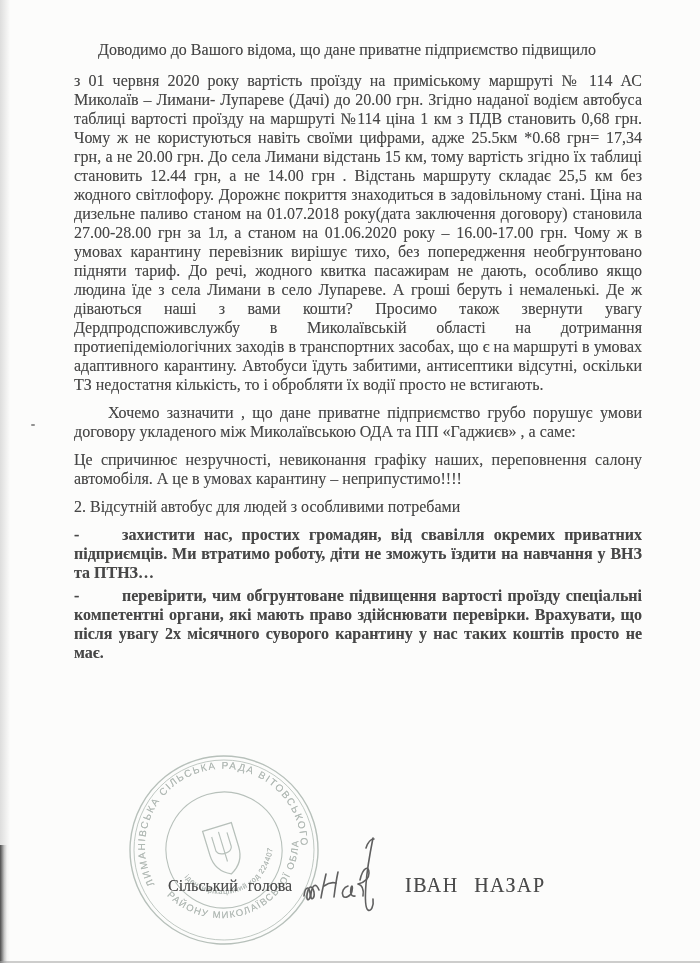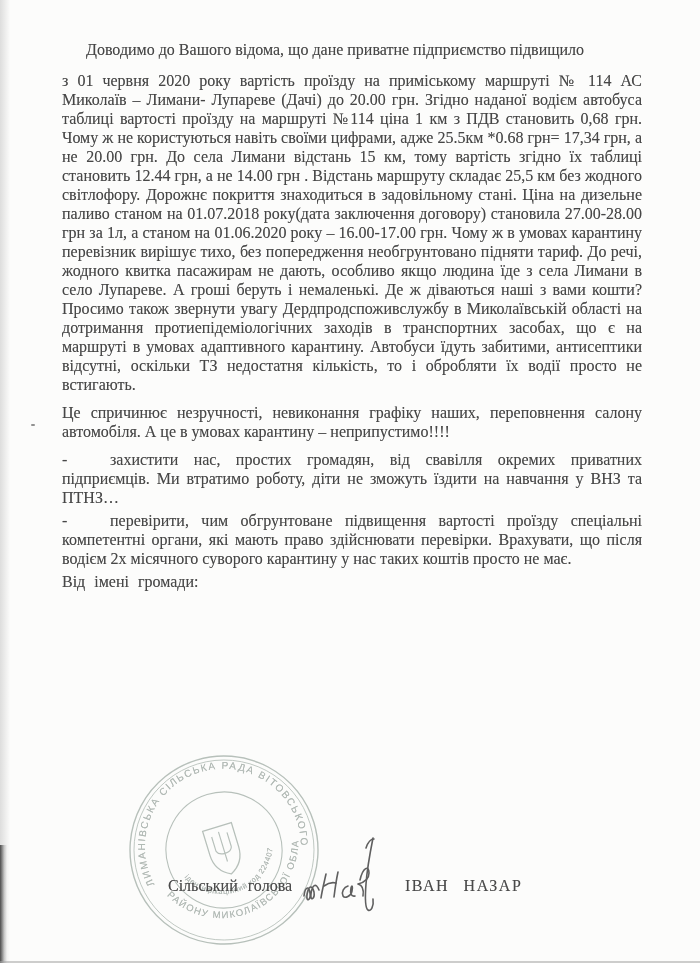--- a/index.html
+++ b/index.html
@@ -36,36 +36,36 @@
   .speck {
     position:absolute; left:31px; top:424px; width:4px; height:2px;
     background:rgba(100,100,100,0.7); border-radius:1px;
   }
 
   .content {
     position:absolute; left:62px; top:40px; width:580px;
     text-align:justify;
     z-index:2;
   }
-  .content p { margin:0 0 9px 0; }
+  .content p { margin:0 0 9px 12px; }
   .intro   { text-indent:24px; margin-bottom:12px !important; }
   .notice  { text-indent:34px; }
   .request-heading { text-indent:34px; }
-  .req { margin-bottom:4px !important; }
+  .req { margin-bottom:4px !important;font-weight:bold; }
   .req .bullet { display:inline-block; width:48px; }
   .closing { margin:0 !important; word-spacing:5px; }
 
   
   .sig-label {
     position:absolute; left:168px; top:876px;
     font-size:16px; color:#4a4a4a; word-spacing:6px; z-index:3;text-align:right;
   }
   .sig-name {
     position:absolute; left:405px; top:876px;
-    font-size:16px; color:#4a4a4a; letter-spacing:1.5px; word-spacing:9px; z-index:3;
+    font-size:20px; color:#4a4a4a; letter-spacing:1.5px; word-spacing:9px; z-index:3;
   }
 
   
   .seal {
     position:absolute; left:124px; top:750px; width:200px; height:200px;
     transform:rotate(-17deg);
     opacity:0.78; z-index:1;
   }
   .seal text { font-family:"Liberation Sans", sans-serif; fill:#9ba8a1; }
 
@@ -107,28 +107,29 @@
       <textPath href="#arcBottomOuter" startOffset="8%">РАЙОНУ МИКОЛАЇВСЬКОЇ ОБЛАСТІ</textPath>
     </text>
     <text font-size="7.5" letter-spacing="0.6">
       <textPath href="#arcBottomInner" startOffset="4%">ідентифікаційний код 22440788</textPath>
     </text>
   </svg>
 
   <div class="content">
     <p class="intro">Доводимо до Вашого відома, що дане приватне підприємство підвищило</p>
     <p>з 01 червня 2020 року вартість проїзду на приміському маршруті № 114  АС Миколаїв – Лимани- Лупареве (Дачі) до 20.00 грн. Згідно наданої водієм автобуса таблиці вартості проїзду на маршруті №114 ціна  1 км з ПДВ становить 0,68 грн. Чому ж не користуються навіть своїми цифрами, адже 25.5км *0.68 грн= 17,34 грн, а не 20.00 грн. До села Лимани відстань 15 км, тому вартість згідно їх таблиці становить 12.44 грн, а не 14.00 грн . Відстань маршруту складає 25,5 км без жодного світлофору. Дорожнє покриття знаходиться в задовільному стані.  Ціна на дизельне паливо станом на 01.07.2018 року(дата заключення договору) становила 27.00-28.00 грн за 1л, а станом на 01.06.2020 року – 16.00-17.00 грн. Чому ж в умовах карантину перевізник вирішує тихо, без попередження необгрунтовано підняти тариф. До речі, жодного квитка пасажирам не дають, особливо якщо людина їде з села Лимани в село Лупареве. А гроші беруть і немаленькі. Де ж діваються наші з вами кошти? Просимо також звернути увагу Дердпродспоживслужбу в Миколаївській області на дотримання протиепідеміологічних заходів в транспортних засобах, що є на маршруті в умовах адаптивного карантину. Автобуси  їдуть забитими, антисептики відсутні, оскільки ТЗ недостатня кількість, то і обробляти їх водії просто не встигають.</p>
+    <p class="notice">Хочемо зазначити , що дане приватне підприємство грубо порушує умови договору укладеного між Миколаївською ОДА та ПП «Гаджиєв» , а саме:</p>
 
     <p>Це спричинює незручності, невиконання графіку наших, переповнення салону автомобіля. А це в умовах карантину – неприпустимо!!!!</p>
+    <p>2. Відсутній автобус для людей з особливими потребами</p>
 
 
     <p class="req"><span class="bullet">-</span><span>захистити нас, простих громадян, від свавілля окремих приватних підприємців. Ми втратимо роботу, діти не зможуть їздити на навчання у ВНЗ та ПТНЗ…</span></p>
-    <p class="req"><span class="bullet">-</span><span>перевірити, чим обгрунтоване підвищення вартості проїзду  спеціальні компетентні органи, які мають право здійснювати перевірки. Врахувати, що після водієм 2х місячного суворого карантину у нас таких коштів просто не має.</span></p>
+    <p class="req"><span class="bullet">-</span><span>перевірити, чим обгрунтоване підвищення вартості проїзду  спеціальні компетентні органи, які мають право здійснювати перевірки. Врахувати, що після увагу 2х місячного суворого карантину у нас таких коштів просто не має.</span></p>
 
-    <p class="closing">Від імені громади:</p>
   </div>
 
   <span class="sig-label">Сільський голова</span>
   <span class="sig-name">ІВАН НАЗАР</span>
 
   <svg class="autograph" viewBox="0 0 84 94" aria-hidden="true">
     <g stroke="#5f5f5f" stroke-width="1.6" fill="none" stroke-linecap="round" stroke-linejoin="round">
       <path d="M4,62 c1,-9 5,-11 6,-3 c1,7 -4,10 -3,2 c1,-9 5,-11 7,-3 c1,7 -4,10 -3,2 c1,-9 5,-12 8,-4"></path>
       <path d="M26,40 c-2,9 -4,17 -5,24"></path>
       <path d="M24,52 c4,-3 8,-4 12,-3"></path>

